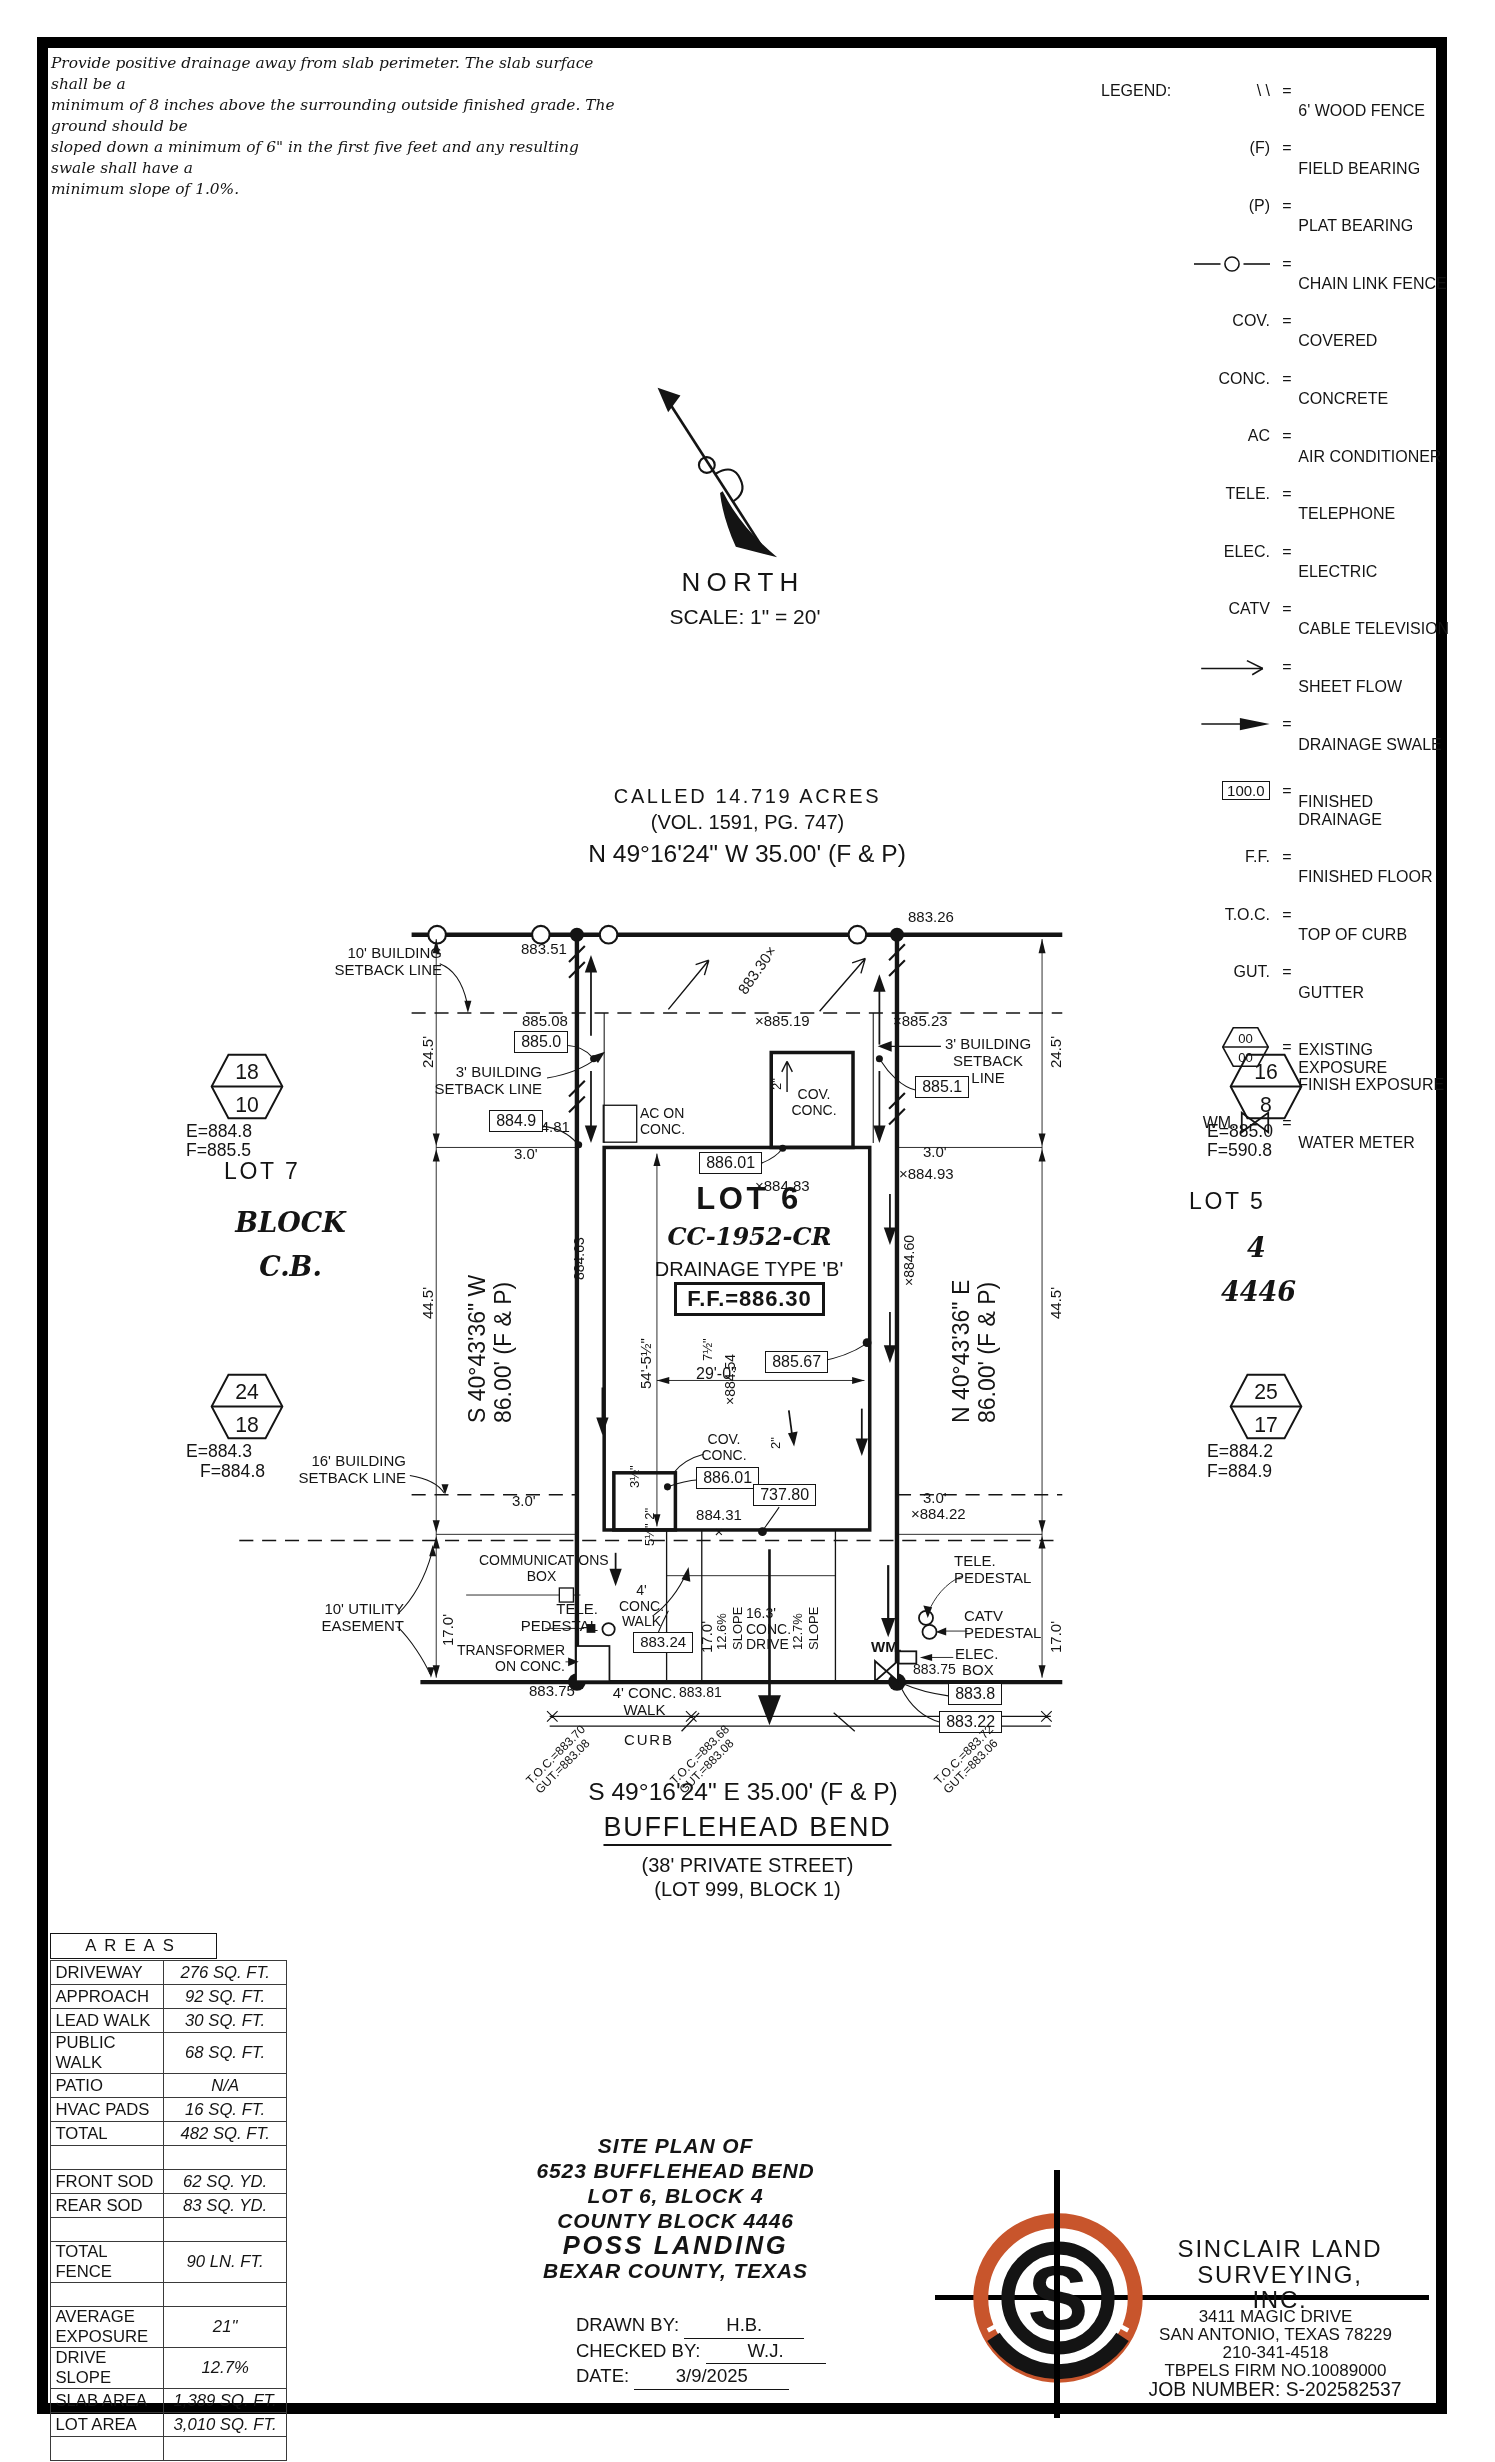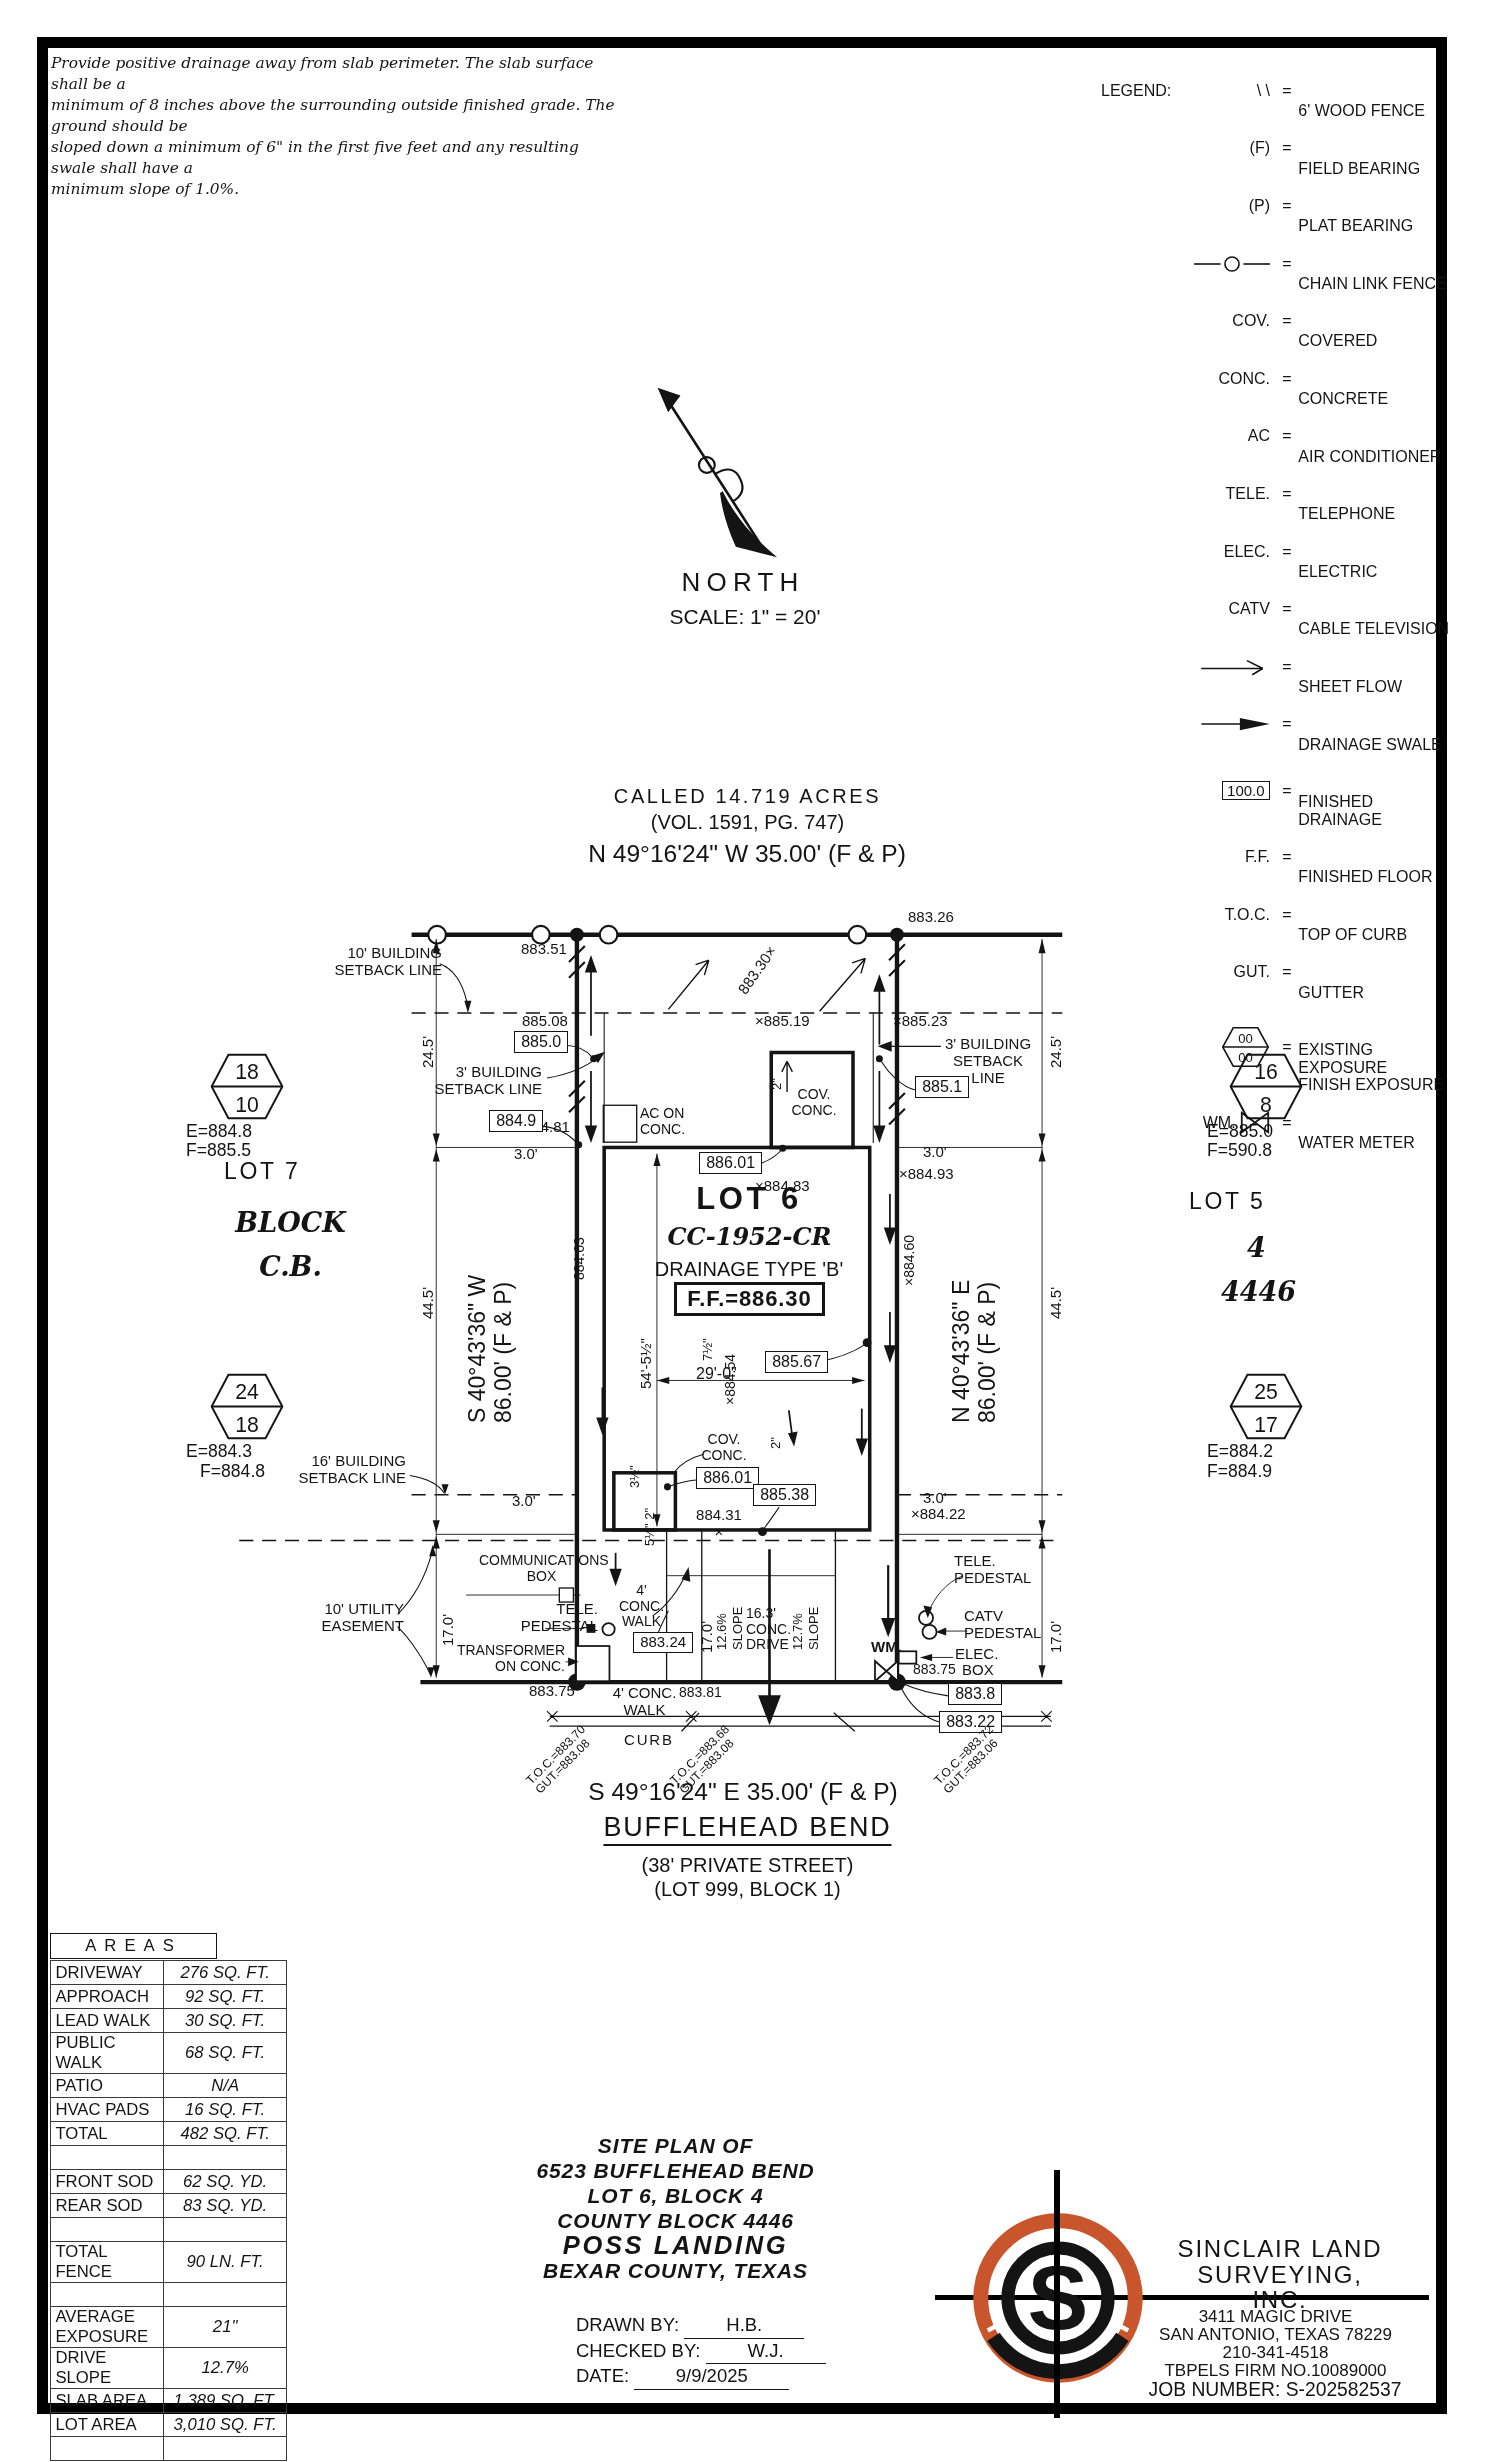--- a/index.html
+++ b/index.html
@@ -438,21 +438,21 @@
 <div class="cl rot" style="left:902px;top:1286px;font-size:14px">×884.60</div>
 <div class="cl rot" style="left:701px;top:1361px;font-size:13px">7½"</div>
 <div class="cl rot" style="left:723px;top:1405px;font-size:14px">×884.54</div>
 <span class="cl bx" style="left:765px;top:1351px">885.67</span>
 <div class="cl" style="left:696px;top:1365px;font-size:16px">29'-0"</div>
 <div class="cl rot" style="left:769px;top:1449px;font-size:13px">2"</div>
 
 <div class="cl ctr" style="left:693px;top:1432px;width:62px;font-size:14px">COV.
 CONC.</div>
 <span class="cl bx" style="left:696px;top:1467px">886.01</span>
-<span class="cl bx" style="left:753px;top:1484px">885.38</span>
+<span class="cl bx" style="left:753px;top:1484px">737.80</span>
 <div class="cl ctr" style="left:691px;top:1507px;width:56px">884.31
 ×</div>
 <div class="cl rot" style="left:628px;top:1488px;font-size:13px">3½"</div>
 <div class="cl rot" style="left:643px;top:1546px;font-size:13px">5½" 2"</div>
 <div class="cl" style="left:512px;top:1493px">3.0'</div>
 <div class="cl" style="left:923px;top:1490px">3.0'</div>
 <div class="cl" style="left:911px;top:1506px">×884.22</div>
 <div class="cl rt" style="left:262px;top:1453px;width:144px">16' BUILDING
 SETBACK LINE</div>
 
@@ -630,21 +630,21 @@
   <div>SITE PLAN OF</div>
   <div>6523 BUFFLEHEAD BEND</div>
   <div>LOT 6, BLOCK 4</div>
   <div>COUNTY BLOCK 4446</div>
   <div class="big">POSS LANDING</div>
   <div>BEXAR COUNTY, TEXAS</div>
 </div>
 <div class="sign">
   <div><span>DRAWN BY:</span> <span class="u">H.B.</span></div>
   <div><span>CHECKED BY:</span> <span class="u">W.J.</span></div>
-  <div><span>DATE:</span> <span class="u" style="min-width:141px">9/9/2025</span></div>
+  <div><span>DATE:</span> <span class="u" style="min-width:141px">3/9/2025</span></div>
 </div>
 
 <div class="hline"></div>
 <svg style="position:absolute;left:972px;top:2212px" width="172" height="172" viewBox="0 0 196 196">
   <circle cx="98" cy="98" r="88" fill="none" stroke="#C8552C" stroke-width="17"></circle>
   <path d="M 98,186 a 88,88 0 0 1 -76.2,-44 L 98,98 l 76.2,44 a 88,88 0 0 1 -76.2,44 Z" fill="none"></path>
   <path d="M 24.5,142.4 A 88,88 0 0 0 171.5,142.4" fill="none" stroke="#141414" stroke-width="17"></path>
   <line x1="18" y1="135" x2="38" y2="124" stroke="#fff" stroke-width="5"></line>
   <line x1="178" y1="135" x2="158" y2="124" stroke="#fff" stroke-width="5"></line>
   <circle cx="98" cy="98" r="57" fill="none" stroke="#141414" stroke-width="15"></circle>

